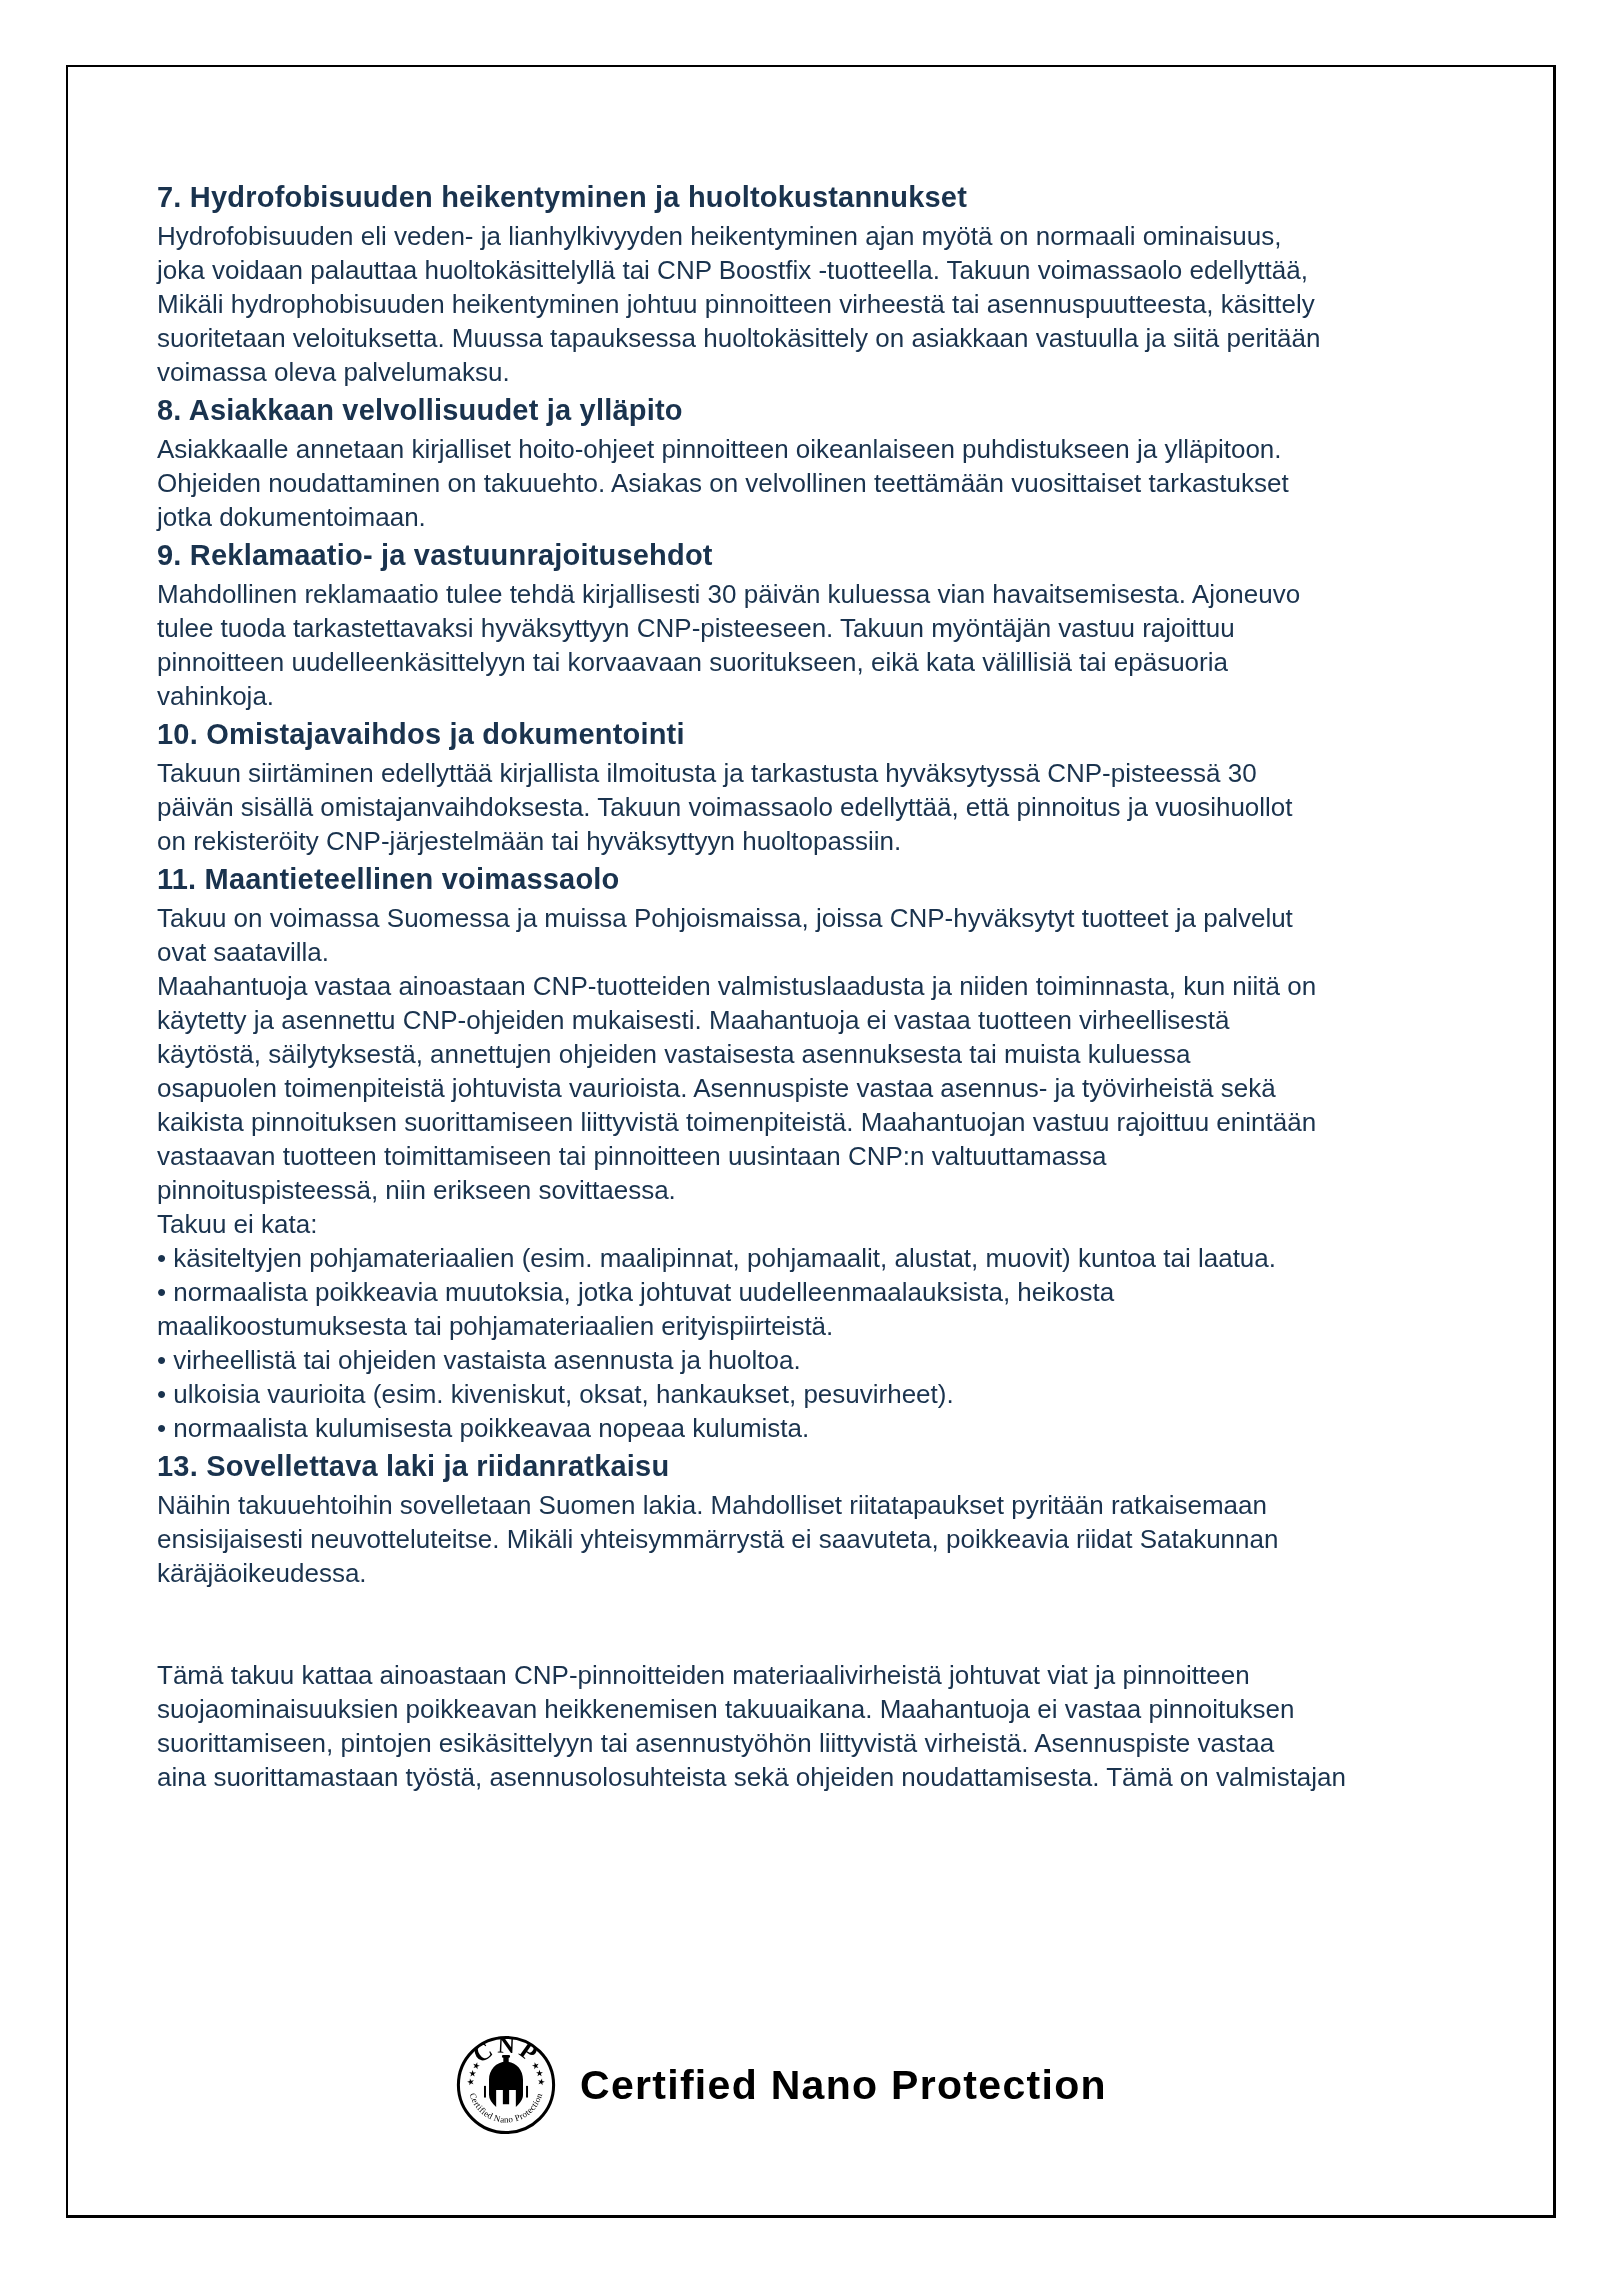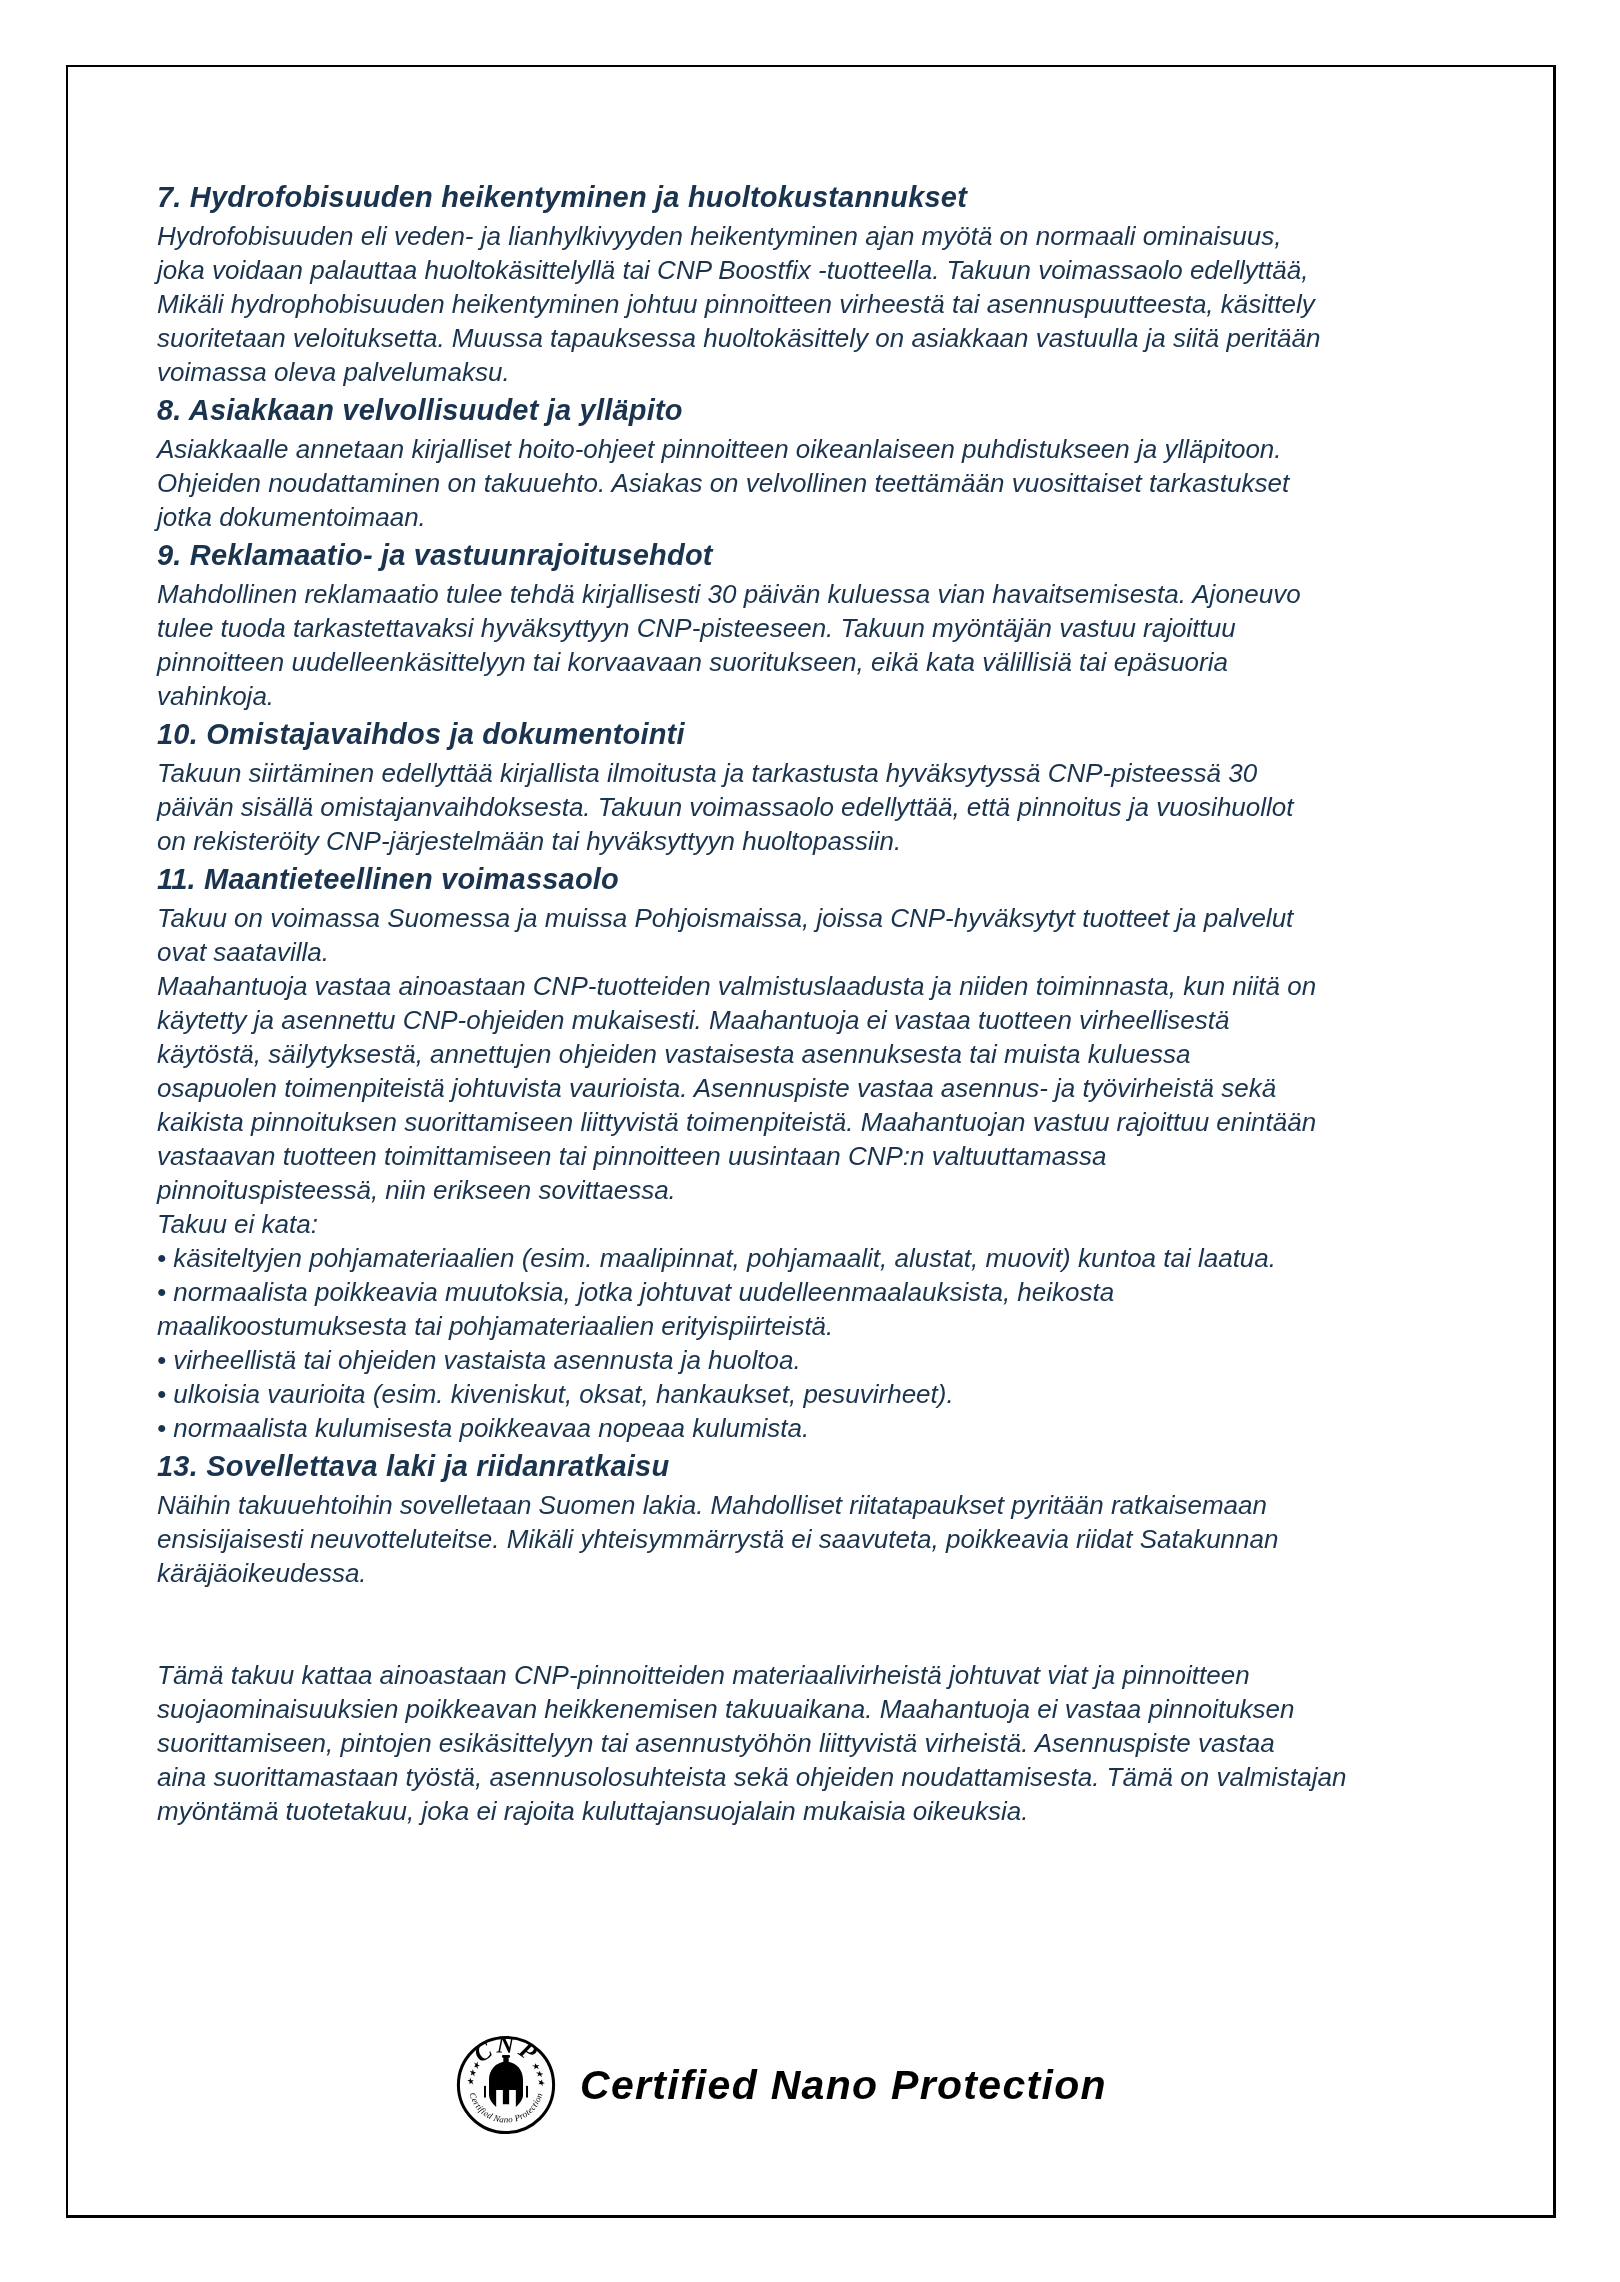--- a/index.html
+++ b/index.html
@@ -2,21 +2,20 @@
 <html lang="fi" style="font-size:14.3px"><head>
 <meta charset="utf-8">
 <style>
   html,body { margin:0; padding:0; background:#ffffff; }
   .page {
     position:relative;
     width:1621px; height:2282px;
     background:#ffffff;
     font-family:"Liberation Sans", sans-serif;
     overflow:hidden;
-    font-style:italic;
   }
   .frame {
     position:absolute;
     left:66px; top:65px;
     width:1490px; height:2153px;
     box-sizing:border-box;
     border-style:solid;
     border-color:#000000;
     border-width:2.7px 3.6px 3.6px 2.7px;
   }
@@ -104,21 +103,20 @@
         <div class="tline">Näihin takuuehtoihin sovelletaan Suomen lakia. Mahdolliset riitatapaukset pyritään ratkaisemaan</div>
         <div class="tline">ensisijaisesti neuvotteluteitse. Mikäli yhteisymmärrystä ei saavuteta, poikkeavia riidat Satakunnan</div>
         <div class="tline">käräjäoikeudessa.</div>
       </div>
     <div class="spacer"></div>
     <div>
         <div class="tline">Tämä takuu kattaa ainoastaan CNP-pinnoitteiden materiaalivirheistä johtuvat viat ja pinnoitteen</div>
         <div class="tline">suojaominaisuuksien poikkeavan heikkenemisen takuuaikana. Maahantuoja ei vastaa pinnoituksen</div>
         <div class="tline">suorittamiseen, pintojen esikäsittelyyn tai asennustyöhön liittyvistä virheistä. Asennuspiste vastaa</div>
         <div class="tline">aina suorittamastaan työstä, asennusolosuhteista sekä ohjeiden noudattamisesta. Tämä on valmistajan</div>
-        <div class="tline">myöntämä tuotetakuu, joka ei rajoita kuluttajansuojalain mukaisia oikeuksia.</div>
       </div>
   </div>
 
   <div class="footer-logo">
     <svg class="badge" width="102" height="102" viewBox="0 0 114 114" aria-hidden="true">
       <defs>
         <path id="arcTop" d="M 21,57 A 36,36 0 0 1 93,57"></path>
         <path id="arcBottom" d="M 15,57 A 42,42 0 0 0 99,57"></path>
       </defs>
       <circle cx="57" cy="57" r="53.2" fill="none" stroke="#000" stroke-width="3.4"></circle>

